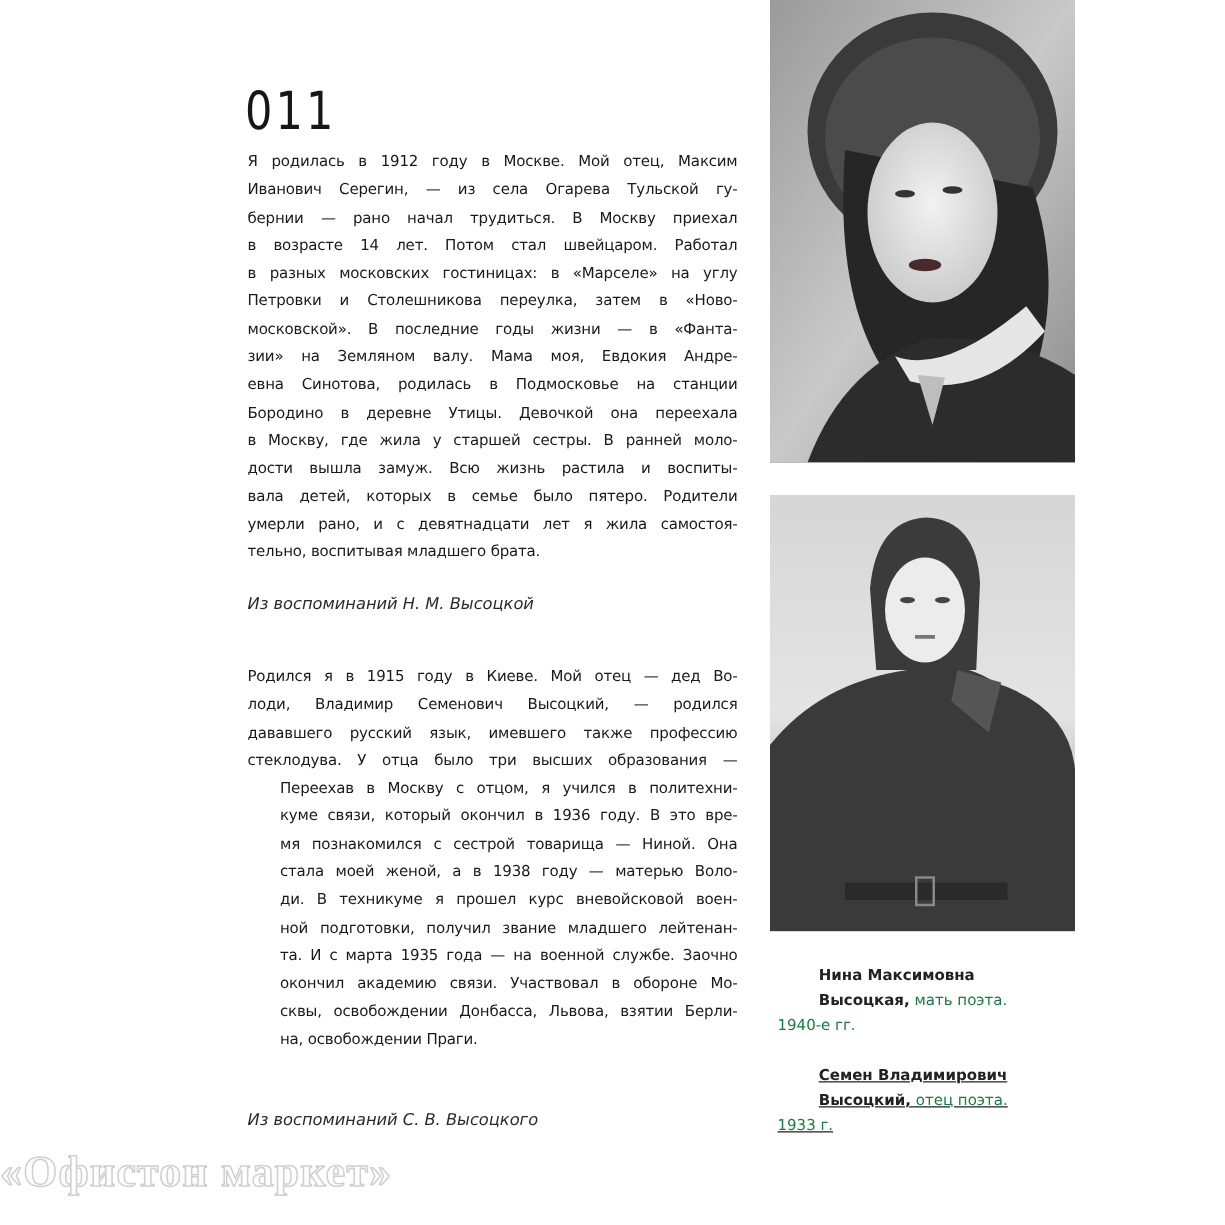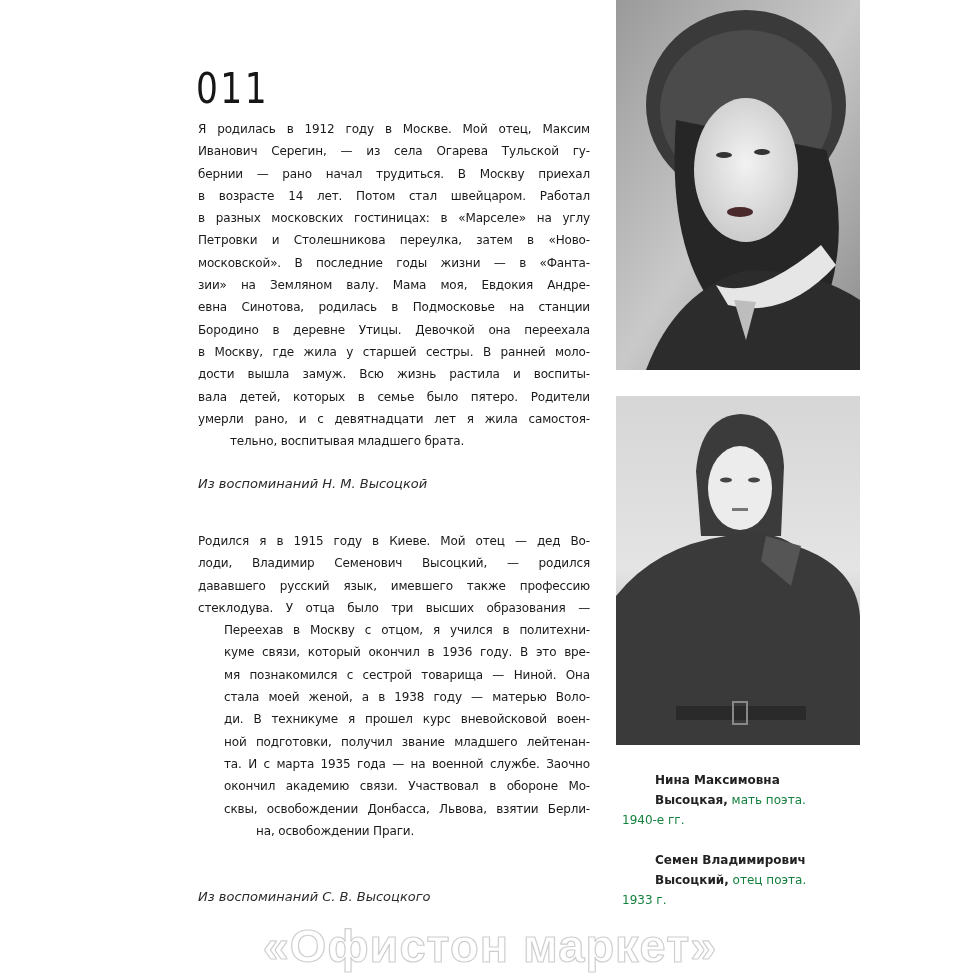--- a/index.html
+++ b/index.html
@@ -2,28 +2,28 @@
 <html><head>
 <meta charset="utf-8">
 <style>
   html, body { margin: 0; padding: 0; background: #ffffff; }
   body { width: 980px; height: 980px; position: relative; overflow: hidden; font-family: "DejaVu Sans", sans-serif; color: #1a1a1a; }
   .page-number { position: absolute; left: 196px; top: 64px; font-family: "DejaVu Sans", sans-serif; font-size: 42px; font-weight: 400; letter-spacing: 3px; transform: scaleX(0.82); transform-origin: left top; color: #161616; }
   .text-col { position: absolute; left: 198px; width: 392px; }
   .para { margin: 0; font-size: 12px; line-height: 22.3px; text-align: justify; hyphens: manual; letter-spacing: -0.15px; }
   .para.indent { text-indent: 26px; }
   .para .line { display: block; text-align: justify; text-align-last: justify; white-space: nowrap; }
-  .para .line.last { text-align-last: left; margin-left: 32px; }
+  .para .line.last { text-align-last: left; }
   .source { font-style: italic; font-size: 13px; color: #2a2a2a; }
   .photo { position: absolute; left: 616px; width: 244px; background: #777; overflow: hidden; }
   .photo svg { display: block; width: 100%; height: 100%; }
   .caption { position: absolute; left: 622px; width: 200px; font-size: 12px; line-height: 20px; color: #222; }
   .caption b { font-weight: bold; margin-left: 33px; }
   .caption .light { color: #15803d; }
-  .watermark { position: absolute; left: 0; width: 980px; top: 918px; text-align: center; font-family: Liberation Sans, sans-serif; font-weight: bold; font-size: 47px; color: #ffffff; -webkit-text-stroke: 1.2px #cfcfcf; letter-spacing: 1px; }
+  .watermark { position: absolute; left: 0; width: 980px; top: 918px; text-align: left; font-family: Liberation Serif, serif; font-weight: bold; font-size: 35px; color: #ffffff; -webkit-text-stroke: 1.2px #cfcfcf; letter-spacing: 1px; }
 </style>
 </head>
 <body>
 
 <div class="page-number">011</div>
 
 <div class="text-col" style="top:118px;">
   <p class="para" id="mother-para">
       <span class="line">Я родилась в 1912 году в Москве. Мой отец, Максим</span>
       <span class="line">Иванович Серегин, — из села Огарева Тульской гу-</span>
@@ -114,19 +114,19 @@
     <rect x="117" y="306" width="14" height="22" fill="none" stroke="#888" stroke-width="2"></rect>
   </svg>
 </div>
 
 <div class="caption" style="top:770px;">
   <div><b>Нина Максимовна</b></div>
   <div><b>Высоцкая,</b><span class="light"> мать поэта.</span></div>
   <div class="light">1940-е гг.</div>
 </div>
 
-<div class="caption" style="top:850px;">
+<div class="caption" style="top:850px;text-decoration:underline;">
   <div><b>Семен Владимирович</b></div>
   <div><b>Высоцкий,</b><span class="light"> отец поэта.</span></div>
   <div class="light">1933 г.</div>
 </div>
 
 <div class="watermark">«Офистон маркет»</div>
 
 </body></html>

